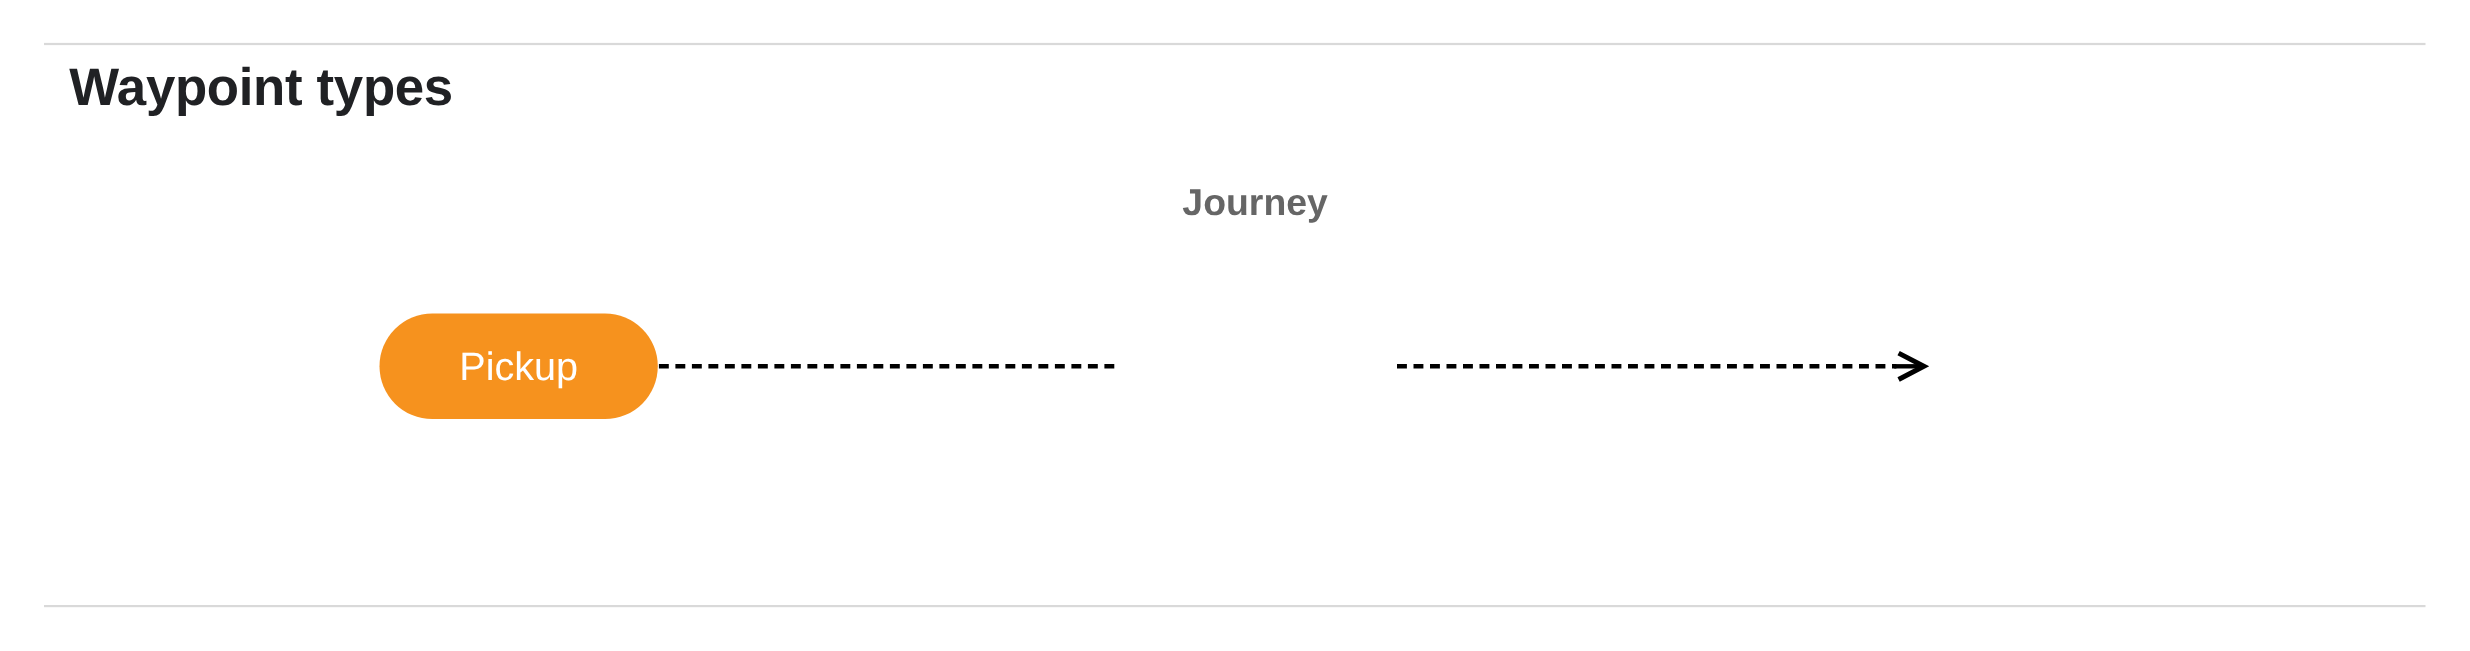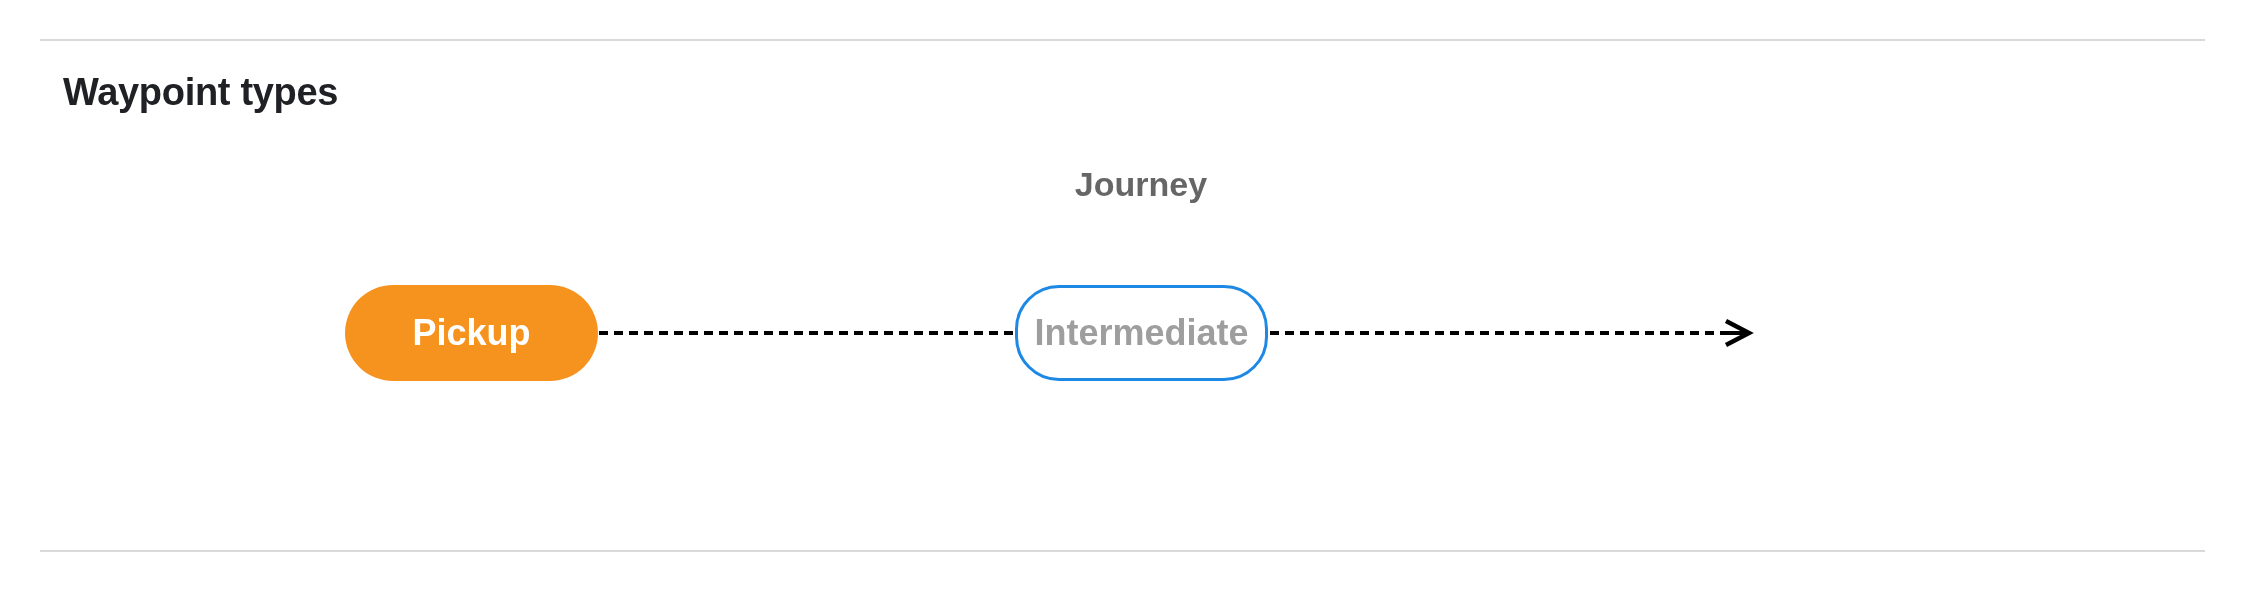--- a/index.html
+++ b/index.html
@@ -20,23 +20,23 @@
     left: 40px;
     width: 2165px;
     height: 2px;
     background: var(--divider, #d9d9d9);
   }
   .divider-top { top: 39px; }
   .divider-bottom { top: 550px; }
   .page-title {
     position: absolute;
     left: 63px;
-    top: 71px;
+    top: 52px;
     margin: 0;
-    font-size: 38px;
+    font-size: 48px;
     font-weight: bold;
     letter-spacing: -0.3px;
     color: var(--heading-text, #202124);
     white-space: nowrap;
   }
   .diagram {
     position: absolute;
     inset: 0;
   }
   .cluster-label {
@@ -79,21 +79,21 @@
     position: absolute;
     top: 285px;
     width: 253px;
     height: 96px;
     box-sizing: border-box;
     border-radius: 48px;
     display: flex;
     align-items: center;
     justify-content: center;
     font-size: 36px;
-    font-weight: bold;
+    font-weight: normal;
     white-space: nowrap;
   }
   .node-terminal {
     background: var(--terminal-node-fill, #f6921e);
     color: var(--terminal-node-text, #ffffff);
   }
   .node-pickup { left: 345px; }
   .node-dropoff { left: 1750px; }
   .node-intermediate {
     left: 1015px;
@@ -120,22 +120,19 @@
       <line class="edge-line" x1="599" y1="333" x2="1013" y2="333"></line>
       <line class="edge-line" x1="1270" y1="333" x2="1724" y2="333"></line>
       <line class="edge-solid" x1="1722" y1="333" x2="1748" y2="333"></line>
       <polyline class="edge-arrowhead" points="1726,321 1749,333 1726,345"></polyline>
     </svg>
 
     <div class="node node-terminal node-pickup">
       <span>Pickup</span>
     </div>
 
-    <div class="node node-intermediate">
-      <span>Intermediate</span>
-    </div>
 
 
   </div>
 
   <div class="divider divider-bottom"></div>
 
 </div>
 
 </body></html>

